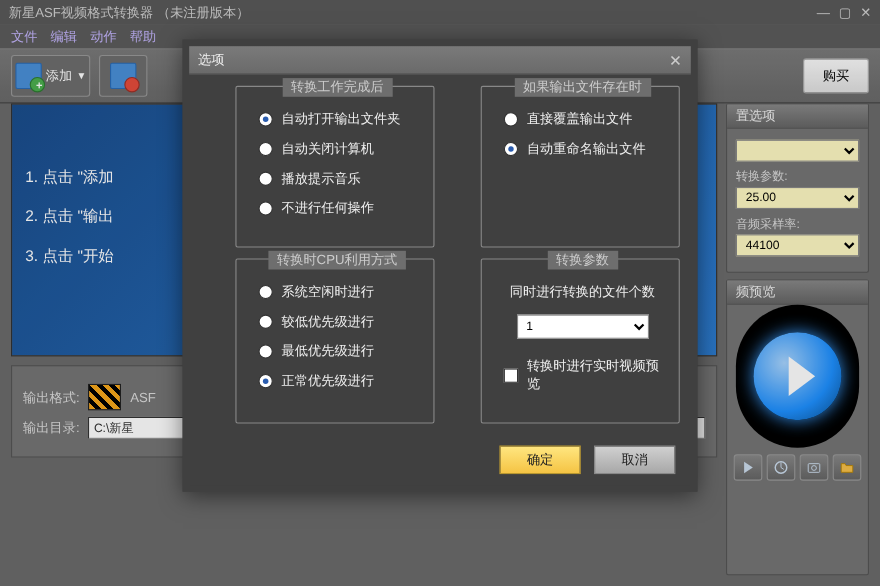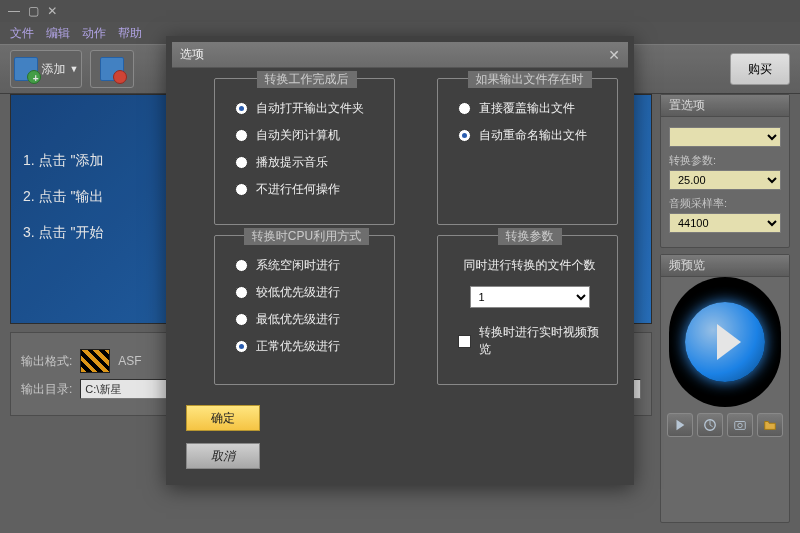--- a/index.html
+++ b/index.html
@@ -57,29 +57,30 @@
   .fieldset-title { font-size:12px; color:#ccc; text-align:center; margin:-24px auto 12px; background:#6e6e6e; width:fit-content; padding:0 8px;}
   
   .radio-row, .check-row { display:flex; align-items:center; gap:8px; margin:10px 0; font-size:12px; color:#eee; cursor:pointer;}
   .radio { width:13px; height:13px; border-radius:50%; border:1px solid #333; background:#fff; position:relative; flex-shrink:0;}
   .radio.checked::after { content:""; position:absolute; inset:3px; background:#2b5daf; border-radius:50%;}
   .checkbox { width:13px; height:13px; border:1px solid #333; background:#fff; flex-shrink:0;}
   
   .param-label { font-size:12px; color:#eee; text-align:center; margin-bottom:12px;}
   .param-select { width:120px; height:22px; background:#fff; border:1px solid #888; font-size:11px; padding:0 4px; margin: 0 auto 16px; display:block;}
   
-  .modal-footer { display:flex; justify-content:flex-end; gap:12px; padding:10px 14px;flex-direction:column;}
+  .modal-footer { display:flex; justify-content:flex-end; gap:12px; padding:10px 14px;}
   .btn { width:74px; height:26px; border:1px solid #888; font-size:12px; cursor:pointer; display:flex; align-items:center; justify-content:center;}
   .btn-ok { background: linear-gradient(#ffe680,#f5c444); border-color:#b89730; color:#222;}
-  .btn-cancel { background: linear-gradient(#d0d0d0,#a8a8a8); border-color:#888; color:#222;font-style:italic;}
+  .btn-cancel { background: linear-gradient(#d0d0d0,#a8a8a8); border-color:#888; color:#222;}
 </style>
 </head>
 <body>
 
 <div class="titlebar">
+  <span>新星ASF视频格式转换器  （未注册版本）</span>
   <div class="title-controls">
     <span>—</span>
     <span>▢</span>
     <span>✕</span>
   </div>
 </div>
 
 <div class="menubar">
   <span>文件</span>
   <span>编辑</span>

